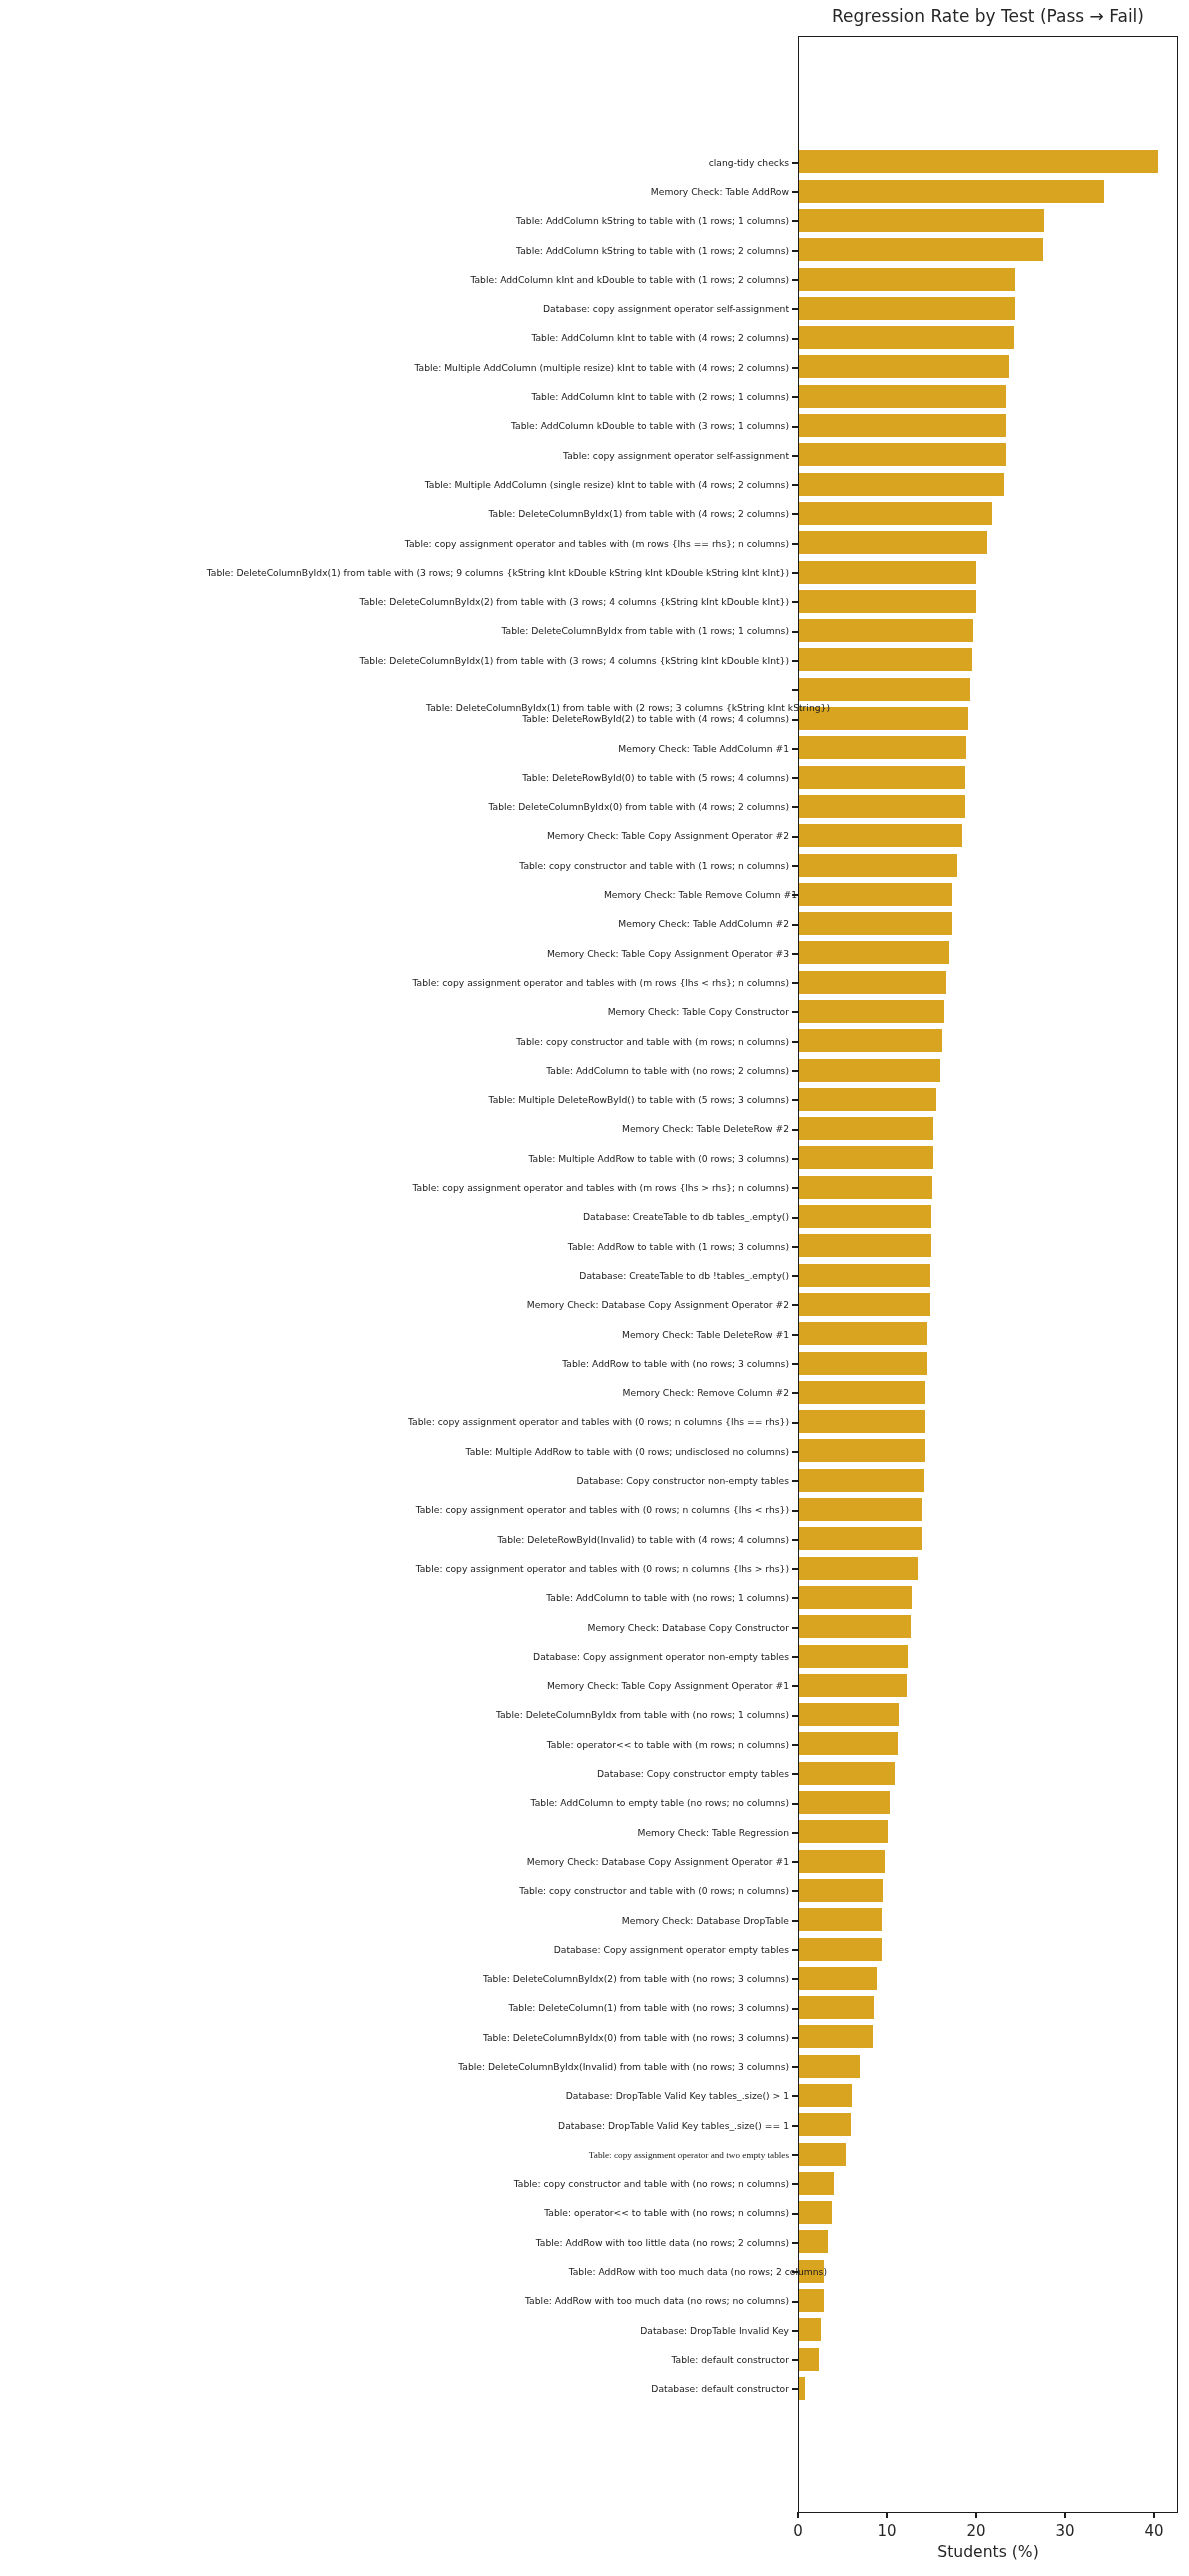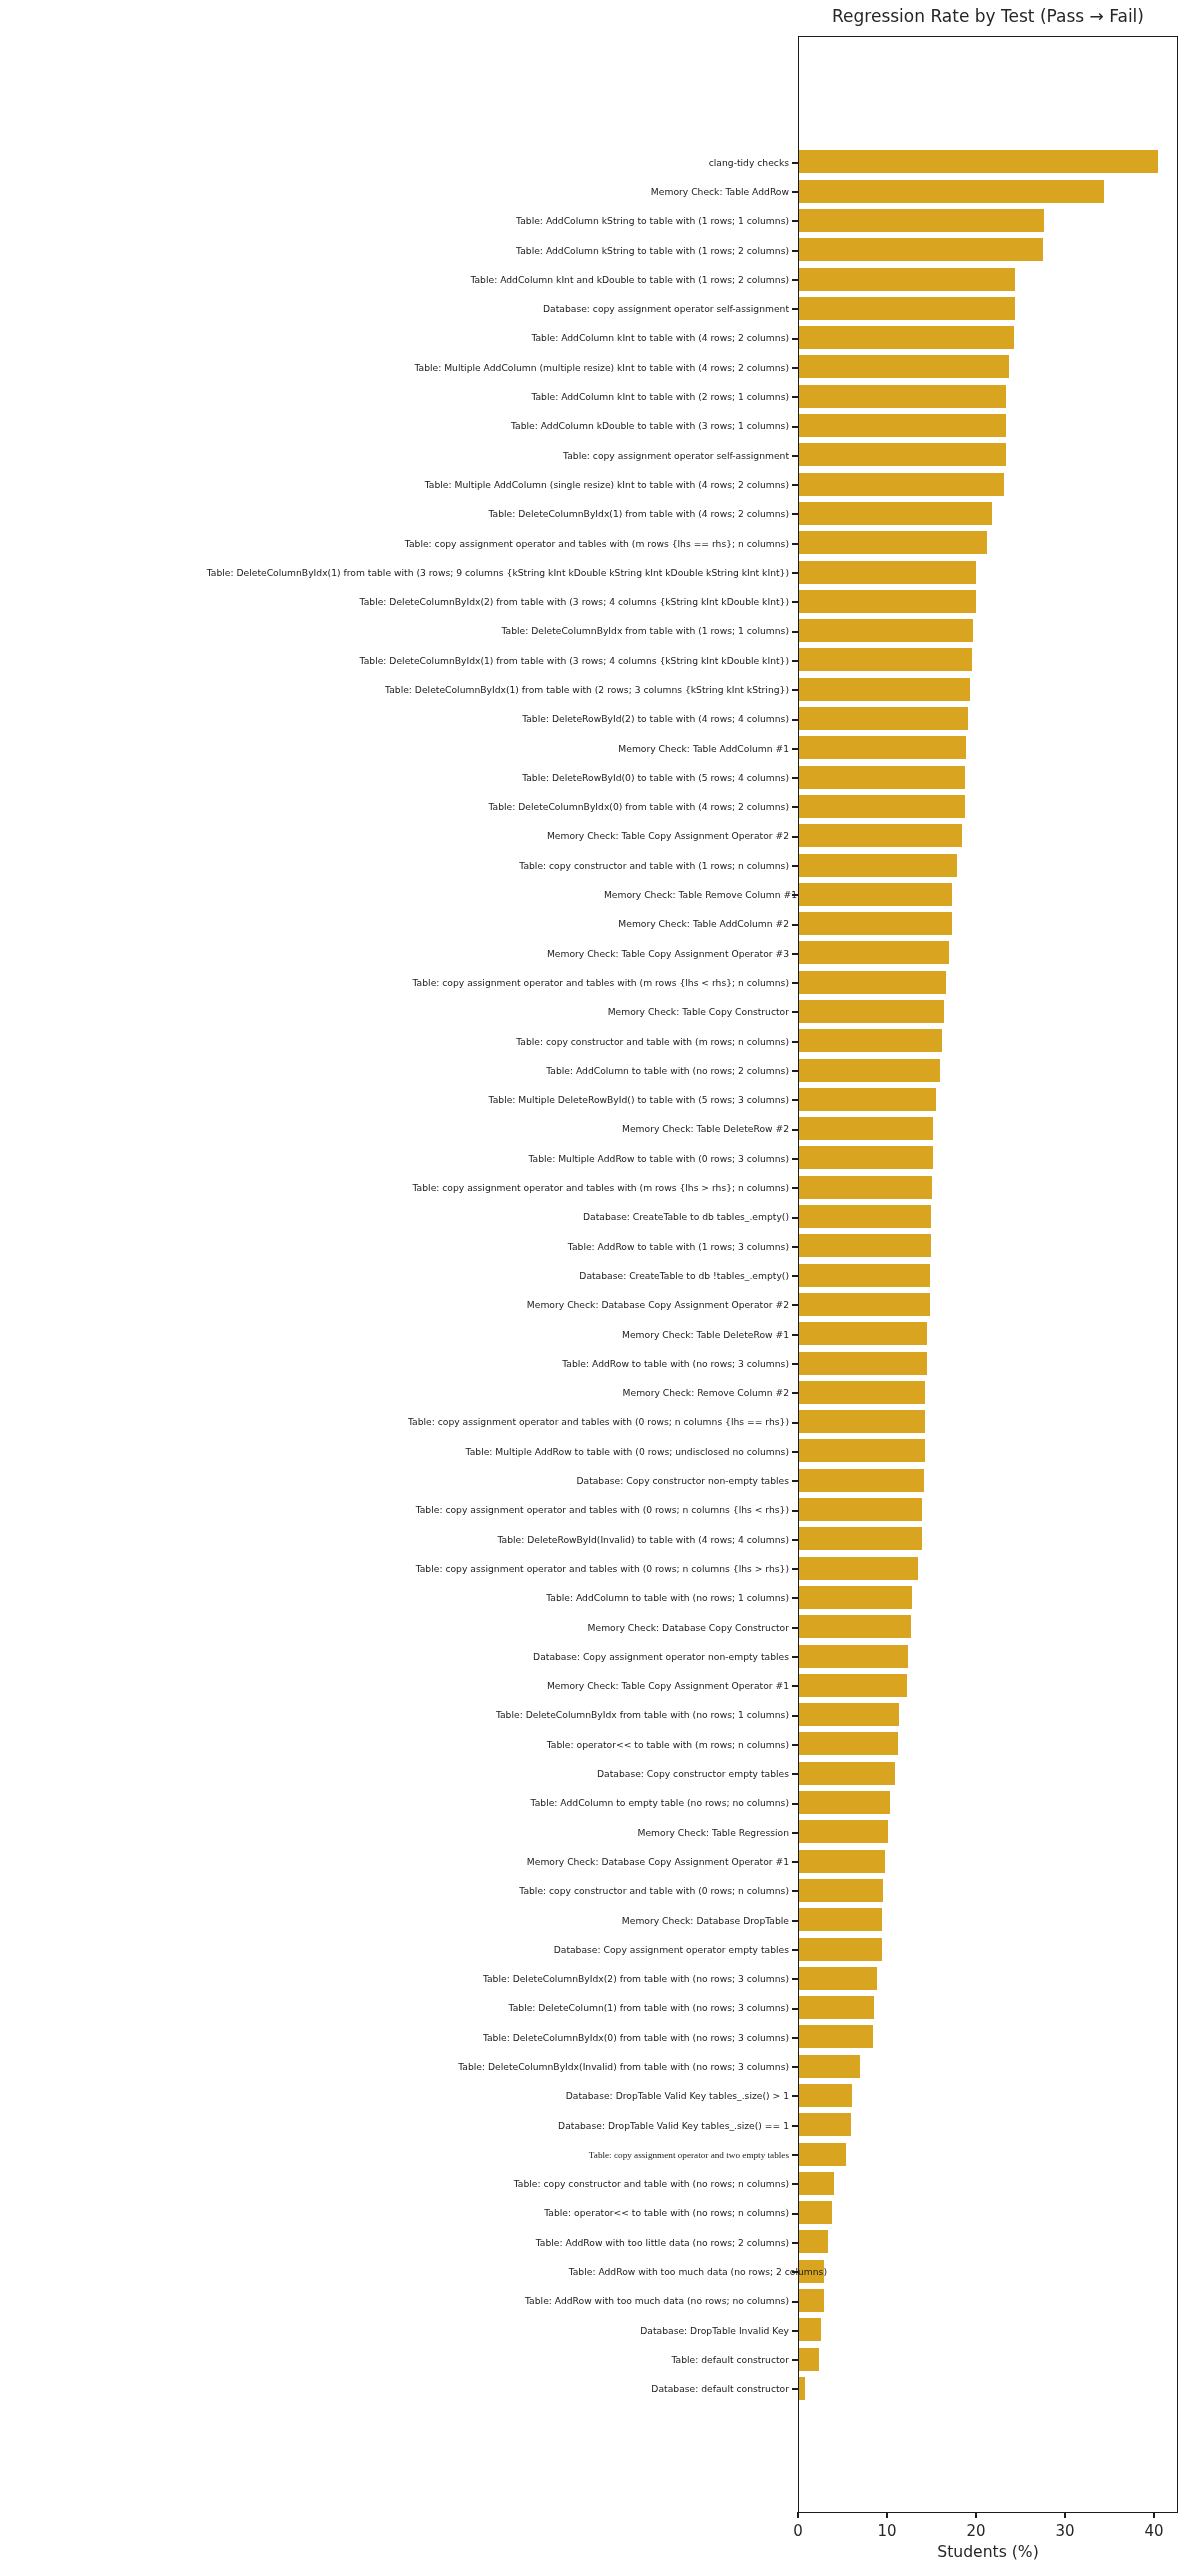--- a/index.html
+++ b/index.html
@@ -157,21 +157,21 @@
     <div class="y-tick-label" style="top: 544px;">Table: copy assignment operator and tables with (m rows {lhs == rhs}; n columns)</div>
     <div class="y-tick" style="left: 792px; top: 543px;"></div>
     <div class="y-tick-label" style="top: 573px;">Table: DeleteColumnByIdx(1) from table with (3 rows; 9 columns {kString  kInt  kDouble  kString  kInt  kDouble  kString  kInt  kInt})</div>
     <div class="y-tick" style="left: 792px; top: 572px;"></div>
     <div class="y-tick-label" style="top: 602px;">Table: DeleteColumnByIdx(2) from table with (3 rows; 4 columns {kString  kInt  kDouble  kInt})</div>
     <div class="y-tick" style="left: 792px; top: 601px;"></div>
     <div class="y-tick-label" style="top: 631px;">Table: DeleteColumnByIdx from table with (1 rows; 1 columns)</div>
     <div class="y-tick" style="left: 792px; top: 631px;"></div>
     <div class="y-tick-label" style="top: 661px;">Table: DeleteColumnByIdx(1) from table with (3 rows; 4 columns {kString  kInt  kDouble  kInt})</div>
     <div class="y-tick" style="left: 792px; top: 660px;"></div>
-    <div class="y-tick-label" style="top: 690px;">Table: DeleteColumnByIdx(1) from table with (2 rows; 3 columns {kString  kInt  kString})</div>
+    <div class="y-tick-label" style="top: 708px; padding-left: 41px;">Table: DeleteColumnByIdx(1) from table with (2 rows; 3 columns {kString  kInt  kString})</div>
     <div class="y-tick" style="left: 792px; top: 689px;"></div>
     <div class="y-tick-label" style="top: 719px;">Table: DeleteRowById(2) to table with (4 rows; 4 columns)</div>
     <div class="y-tick" style="left: 792px; top: 719px;"></div>
     <div class="y-tick-label" style="top: 749px;">Memory Check: Table AddColumn #1</div>
     <div class="y-tick" style="left: 792px; top: 748px;"></div>
     <div class="y-tick-label" style="top: 778px;">Table: DeleteRowById(0) to table with (5 rows; 4 columns)</div>
     <div class="y-tick" style="left: 792px; top: 777px;"></div>
     <div class="y-tick-label" style="top: 807px;">Table: DeleteColumnByIdx(0) from table with (4 rows; 2 columns)</div>
     <div class="y-tick" style="left: 792px; top: 806px;"></div>
     <div class="y-tick-label" style="top: 836px;">Memory Check: Table Copy Assignment Operator #2</div>

